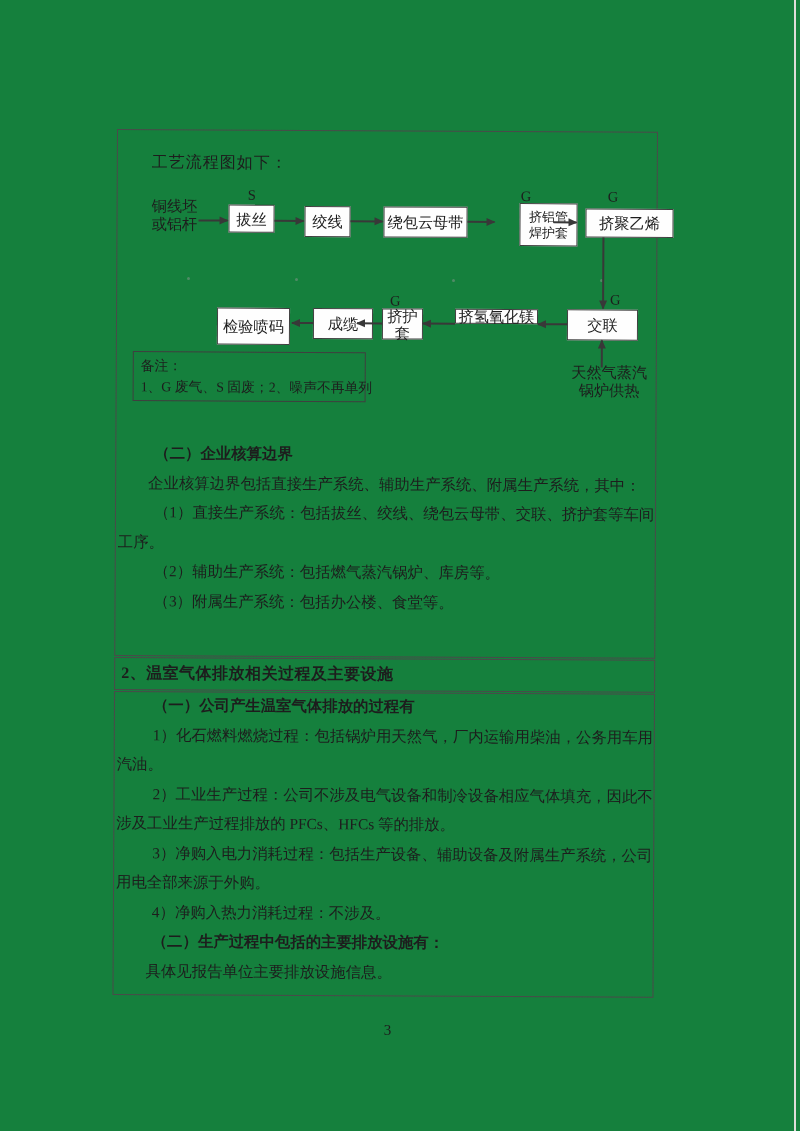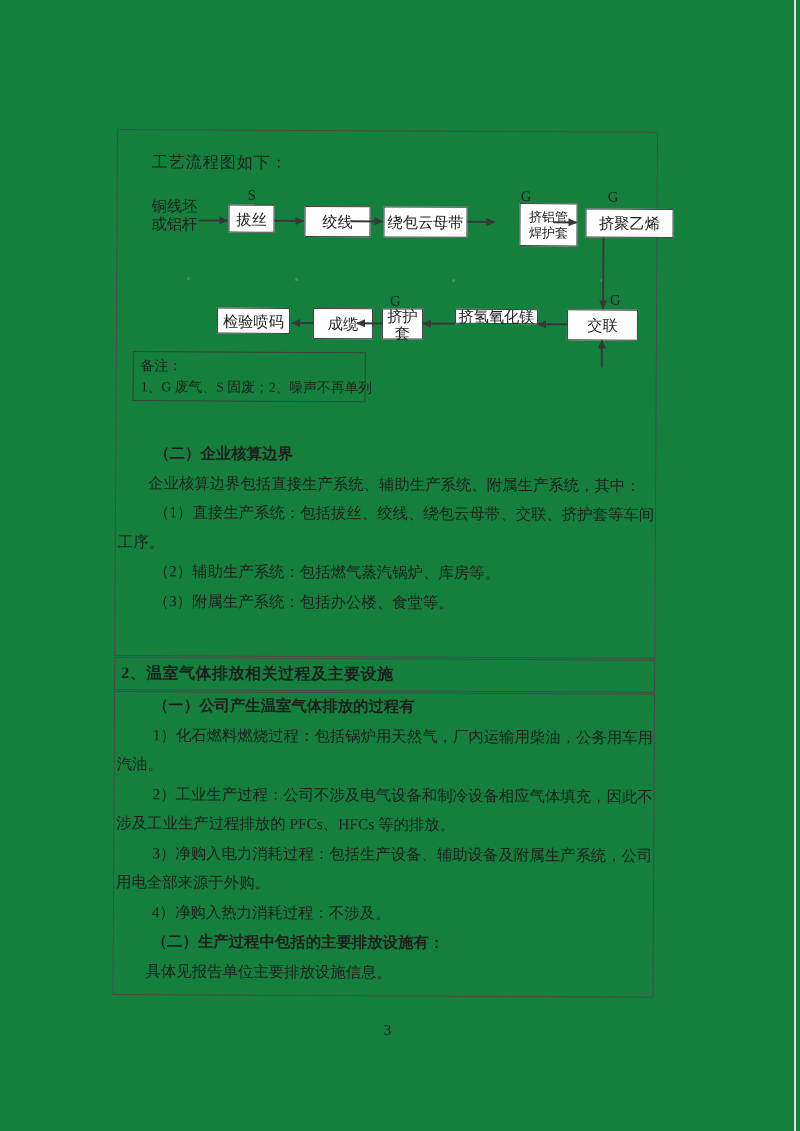--- a/index.html
+++ b/index.html
@@ -100,21 +100,21 @@
         <span>或铝杆</span>
       </div>
 
       <div class="ftag" style="left:130px;top:56px">S</div>
       <div class="ftag" style="left:403px;top:56px">G</div>
       <div class="ftag" style="left:490px;top:56px">G</div>
 
       <div class="fbox" style="left:111px;top:74px;width:46px;height:28px">
         <span>拔丝</span>
       </div>
-      <div class="fbox" style="left:187px;top:75px;width:66px;height:31px">
+      <div class="fbox" style="left:187px;top:75px;width:46px;height:31px">
         <span>绞线</span>
       </div>
       <div class="fbox" style="left:266px;top:75px;width:84px;height:31px">
         <span>绕包云母带</span>
       </div>
       <div class="fbox small" style="left:378px;top:71px;width:58px;height:43px">
         <span>挤铝管</span>
         <span>焊护套</span>
       </div>
       <div class="fbox" style="left:468px;top:76px;width:88px;height:29px">
@@ -136,30 +136,34 @@
       </div>
       <div class="fbox" style="left:338px;top:177px;width:83px;height:15px">
         <span>挤氢氧化镁</span>
       </div>
       <div class="fbox" style="left:265px;top:177px;width:41px;height:31px">
         <span>挤护套</span>
       </div>
       <div class="fbox" style="left:196px;top:177px;width:60px;height:31px">
         <span>成缆</span>
       </div>
-      <div class="fbox" style="left:100px;top:177px;width:73px;height:26px">
+      <div class="fbox" style="left:100px;top:177px;width:73px;height:37px">
         <span>检验喷码</span>
       </div>
 
       <div class="harrow head-l" style="left:421px;top:191px;width:29px"></div>
       <div class="harrow head-l" style="left:306px;top:191px;width:32px"></div>
       <div class="harrow head-l" style="left:240px;top:191px;width:25px"></div>
       <div class="harrow head-l" style="left:175px;top:191px;width:21px"></div>
 
       <div class="varrow head-u" style="left:484px;top:208px;height:27px"></div>
+      <div class="flabel" style="left:440px;top:231px;width:105px">
+        <span>天然气蒸汽</span><br>
+        <span>锅炉供热</span>
+      </div>
 
       <div class="note-box">
         <div>备注：</div>
         <div>1、G 废气、S 固废；2、噪声不再单列</div>
       </div>
 
       <div class="text-block text-1">
         <div class="ln bold ind">（二）企业核算边界</div>
         <div class="ln ind-sm">企业核算边界包括直接生产系统、辅助生产系统、附属生产系统，其中：</div>
         <div class="ln ind">（1）直接生产系统：包括拔丝、绞线、绕包云母带、交联、挤护套等车间</div>

